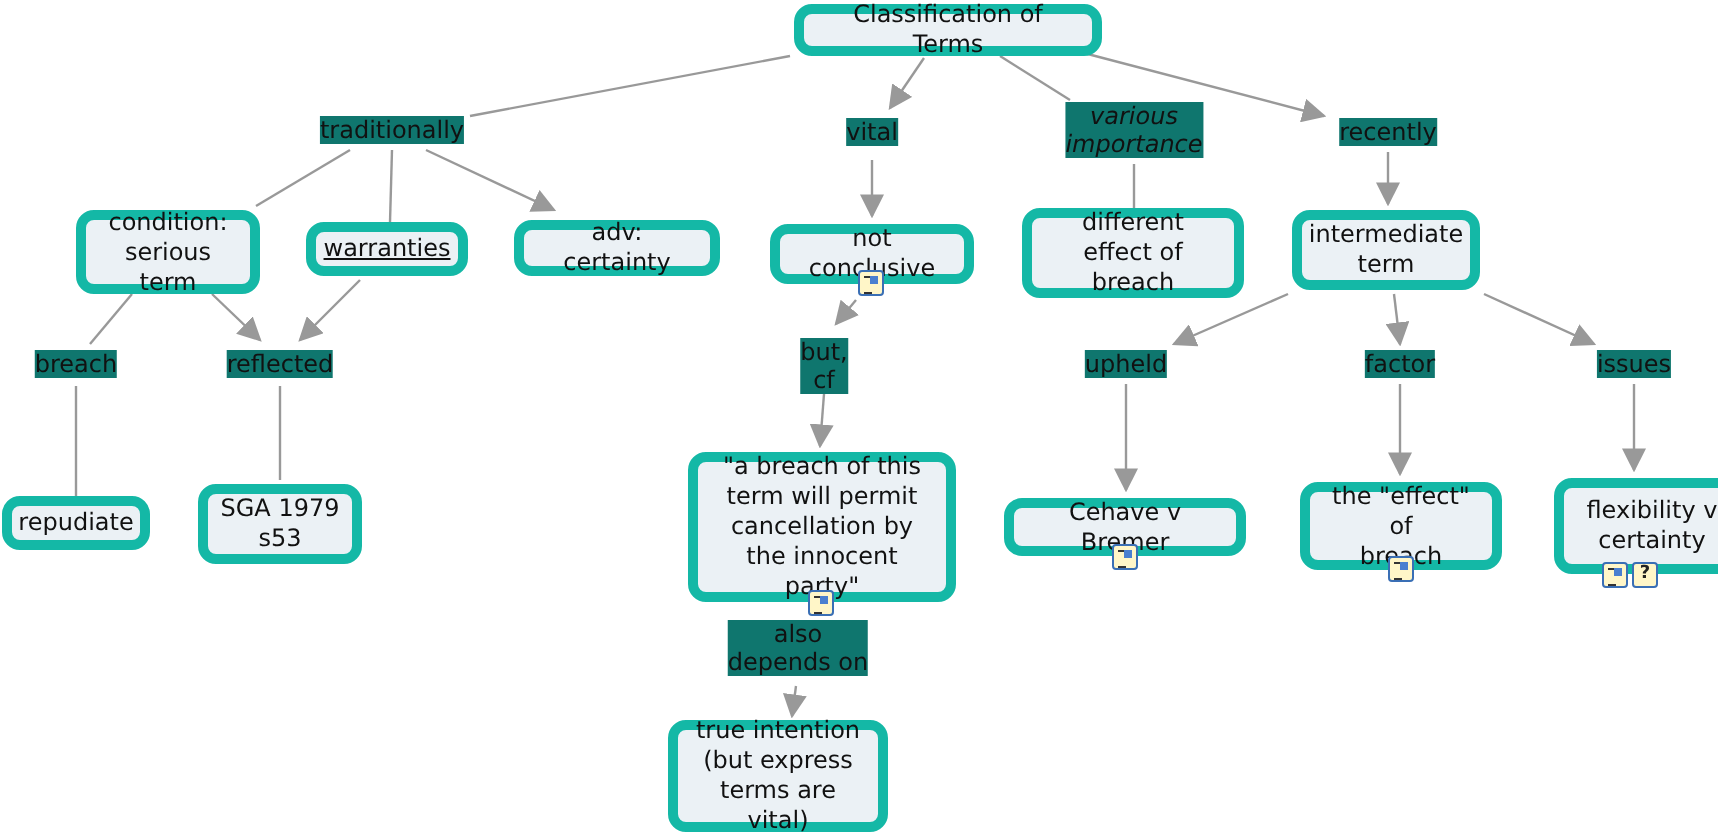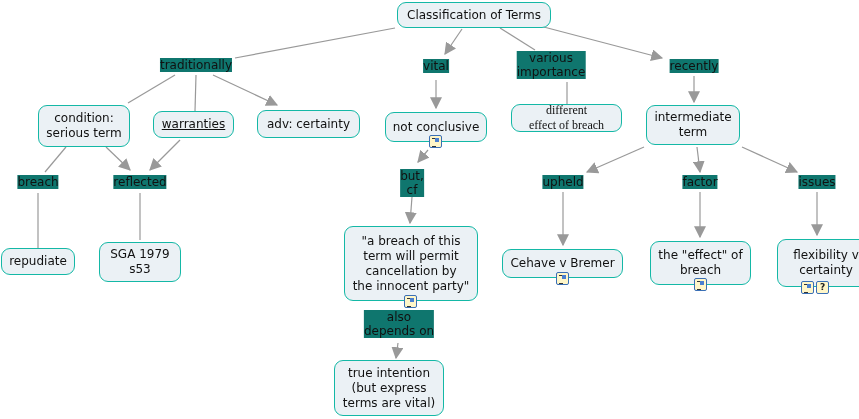--- a/index.html
+++ b/index.html
@@ -1,20 +1,20 @@
 <!DOCTYPE html>
 <html><head>
 <meta charset="utf-8">
 <style>
   html, body { margin:0; padding:0; background:#ffffff; }
   body { width:859px; height:419px; position:relative; overflow:hidden;
          font-family:"DejaVu Sans", sans-serif; font-size:12px; color:#111; }
   svg.links { position:absolute; left:0; top:0; }
   .node { position:absolute; box-sizing:border-box; background:#ebf1f5;
-          border:1px solid #14b8a6; border-radius:9px; text-align:center;
+          border:5px solid #14b8a6; border-radius:9px; text-align:center;
           line-height:15px; padding:5px 6px; white-space:pre-line;
           display:flex; flex-direction:column; align-items:center; justify-content:center; }
   .lbl { position:absolute; background:#0f766e; text-align:center;
          line-height:14px; white-space:pre-line; transform:translateX(-50%); }
   .icons { display:flex; gap:2px; margin-top:1px; }
   .ic { width:13px; height:13px; box-sizing:border-box; border:1px solid #3a6fb5;
         border-radius:2px; background:#fff6c8; font-size:9px; line-height:11px;
         text-align:center; font-weight:bold; color:#222; }
   .ic.doc { background: linear-gradient(#fff6c8,#fff6c8); position:relative; }
   .ic.doc::before { content:""; position:absolute; left:2px; top:2px; width:4px; height:7px;
@@ -92,21 +92,21 @@
 the innocent party"</span>
 </div>
 <div class="icons" style="position:absolute;left:404px;top:294px;">
   <span class="ic doc"></span>
 </div>
 <div class="node" style="left:334px;top:360px;width:110px;height:56px;justify-content:center;">
   <span>true intention
 (but express
 terms are vital)</span>
 </div>
-<div class="node" style="left:511px;top:104px;width:111px;height:28px;font-family:Liberation Serif, serif;">
+<div class="node" style="left:511px;top:104px;width:111px;height:45px;">
   <span>different
 effect of breach</span>
 </div>
 <div class="node" style="left:646px;top:105px;width:94px;height:40px;">
   <span>intermediate
 term</span>
 </div>
 <div class="node" style="left:502px;top:249px;width:121px;height:29px;">
   <span>Cehave v Bremer</span>
 </div>
@@ -124,21 +124,21 @@
   <span>flexibility v
 certainty</span>
 </div>
 <div class="icons" style="position:absolute;left:801px;top:280px;">
   <span class="ic doc"></span>
   <span class="ic">?</span>
 </div>
 
 <div class="lbl" style="left:196px;top:58px;">traditionally</div>
 <div class="lbl" style="left:436px;top:59px;">vital</div>
-<div class="lbl" style="left:551px;top:51px;">various
+<div class="lbl" style="left:567px;top:51px;font-style:italic;">various
 importance</div>
 <div class="lbl" style="left:694px;top:59px;">recently</div>
 <div class="lbl" style="left:38px;top:175px;">breach</div>
 <div class="lbl" style="left:140px;top:175px;">reflected</div>
 <div class="lbl" style="left:412px;top:169px;">but,
 cf</div>
 <div class="lbl" style="left:399px;top:310px;">also
 depends on</div>
 <div class="lbl" style="left:563px;top:175px;">upheld</div>
 <div class="lbl" style="left:700px;top:175px;">factor</div>

